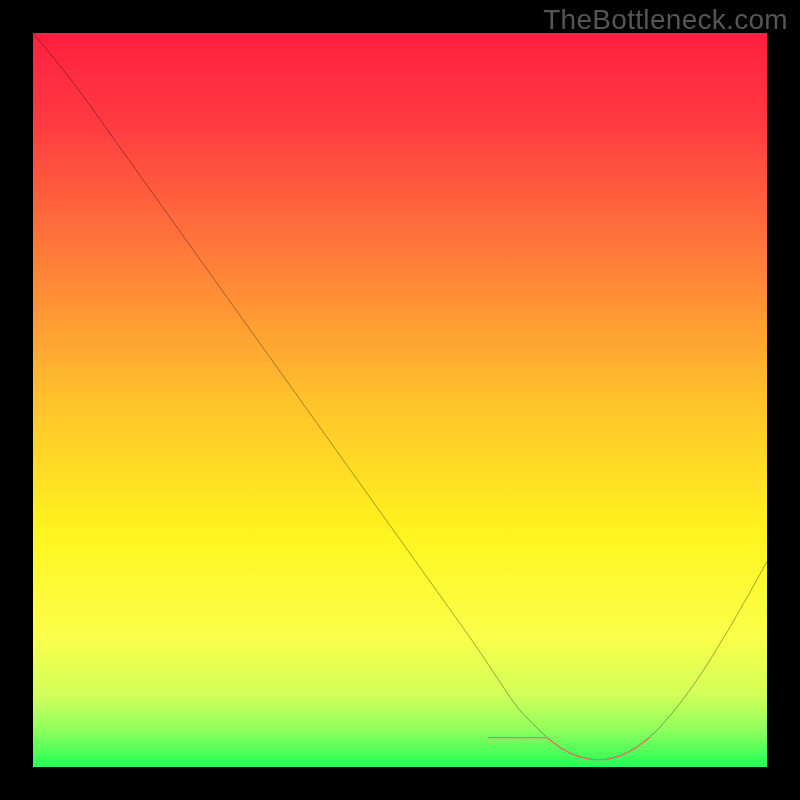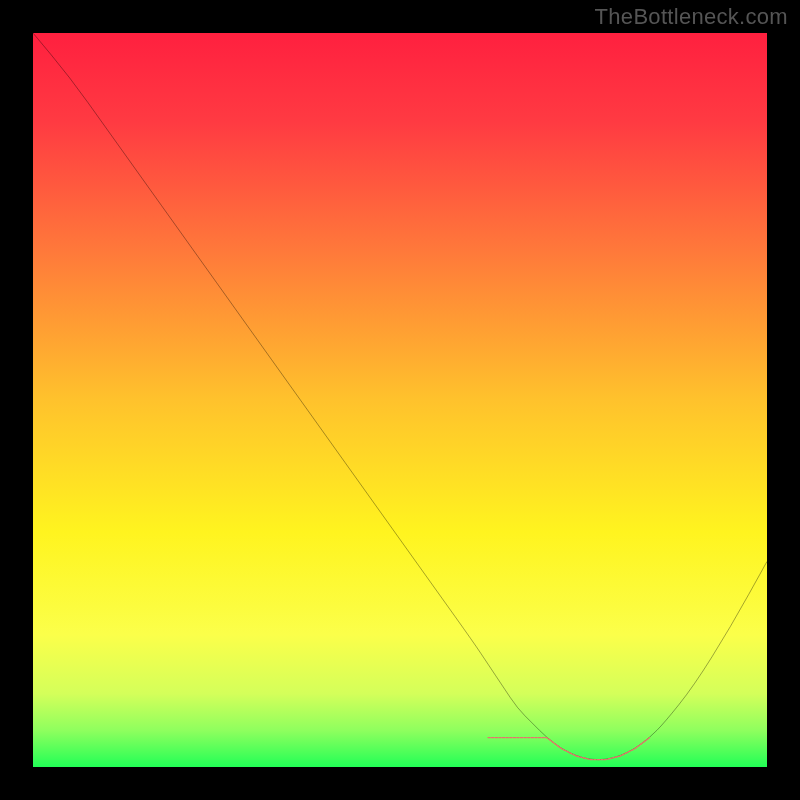--- a/index.html
+++ b/index.html
@@ -8,21 +8,21 @@
     height: 800px;
     background: #000;
     position: relative;
     font-family: Arial, sans-serif;
   }
   .watermark {
     position: absolute;
     top: 4px;
     right: 12px;
     color: #555;
-    font-size: 22px;
+    font-size: 28px;
     font-weight: 500;
     z-index: 10;
     letter-spacing: 0.3px;
   }
   .plot-frame {
     position: absolute;
     top: 33px;
     left: 33px;
     width: 734px;
     height: 734px;

